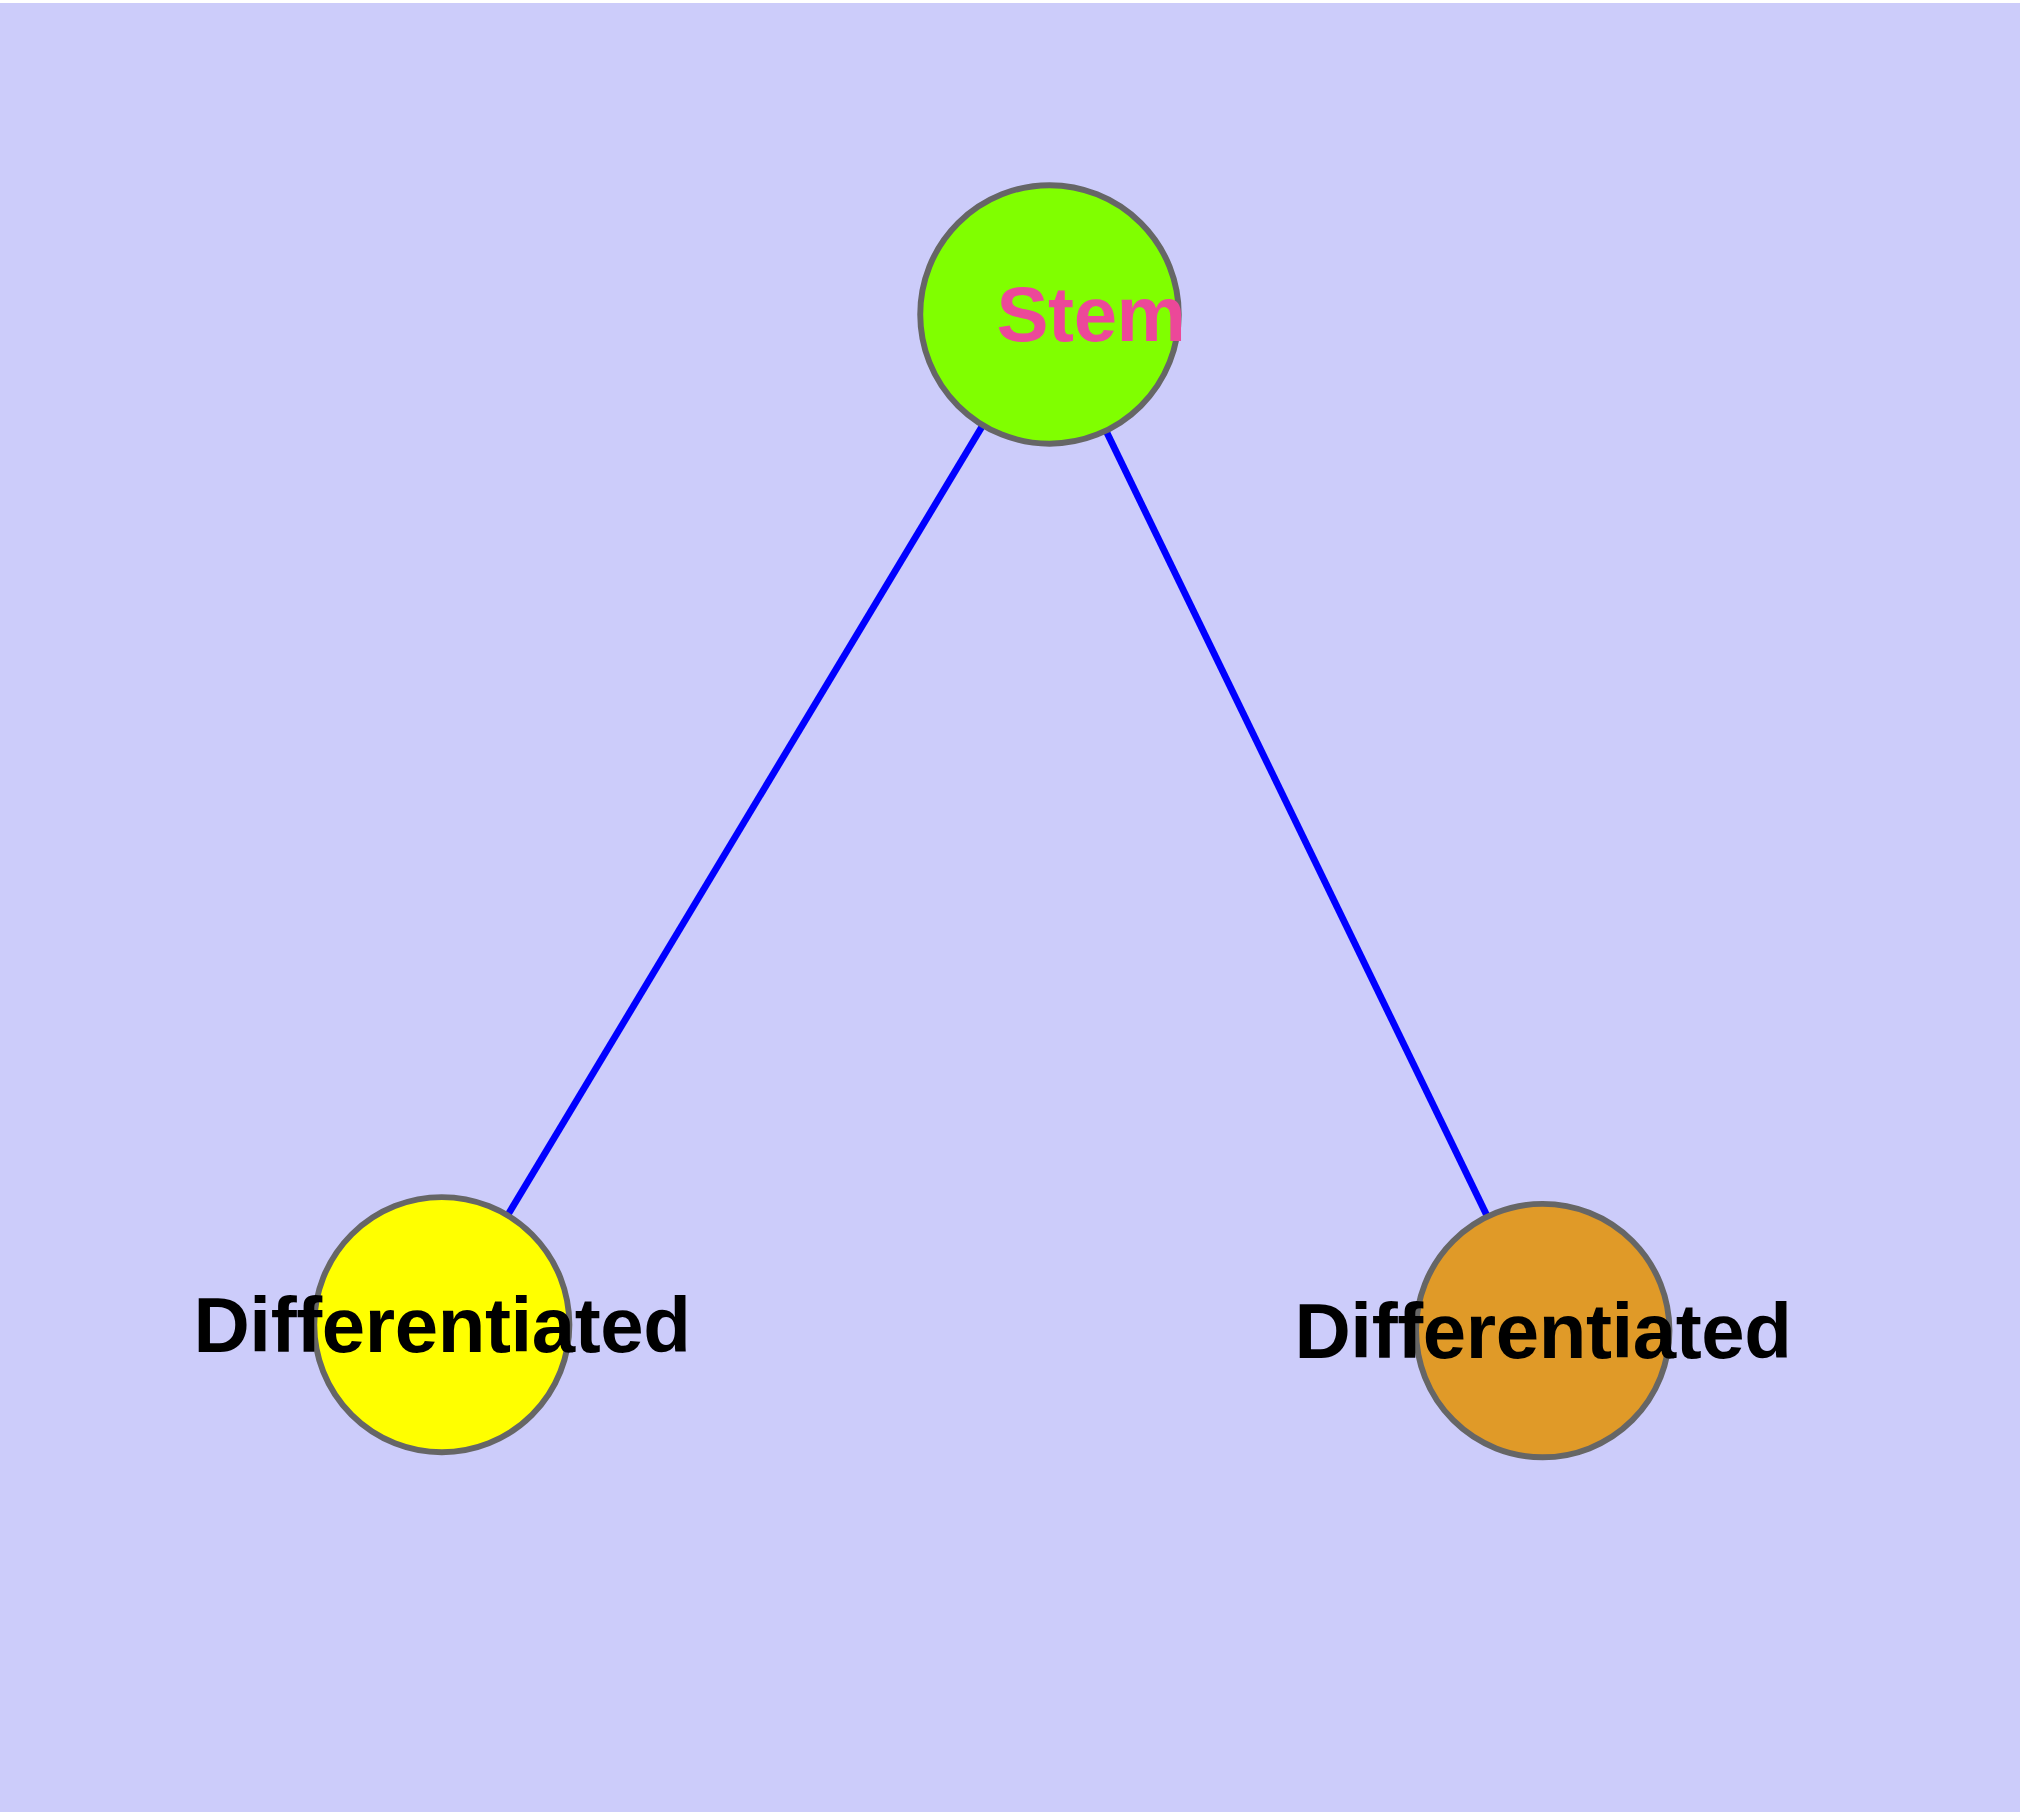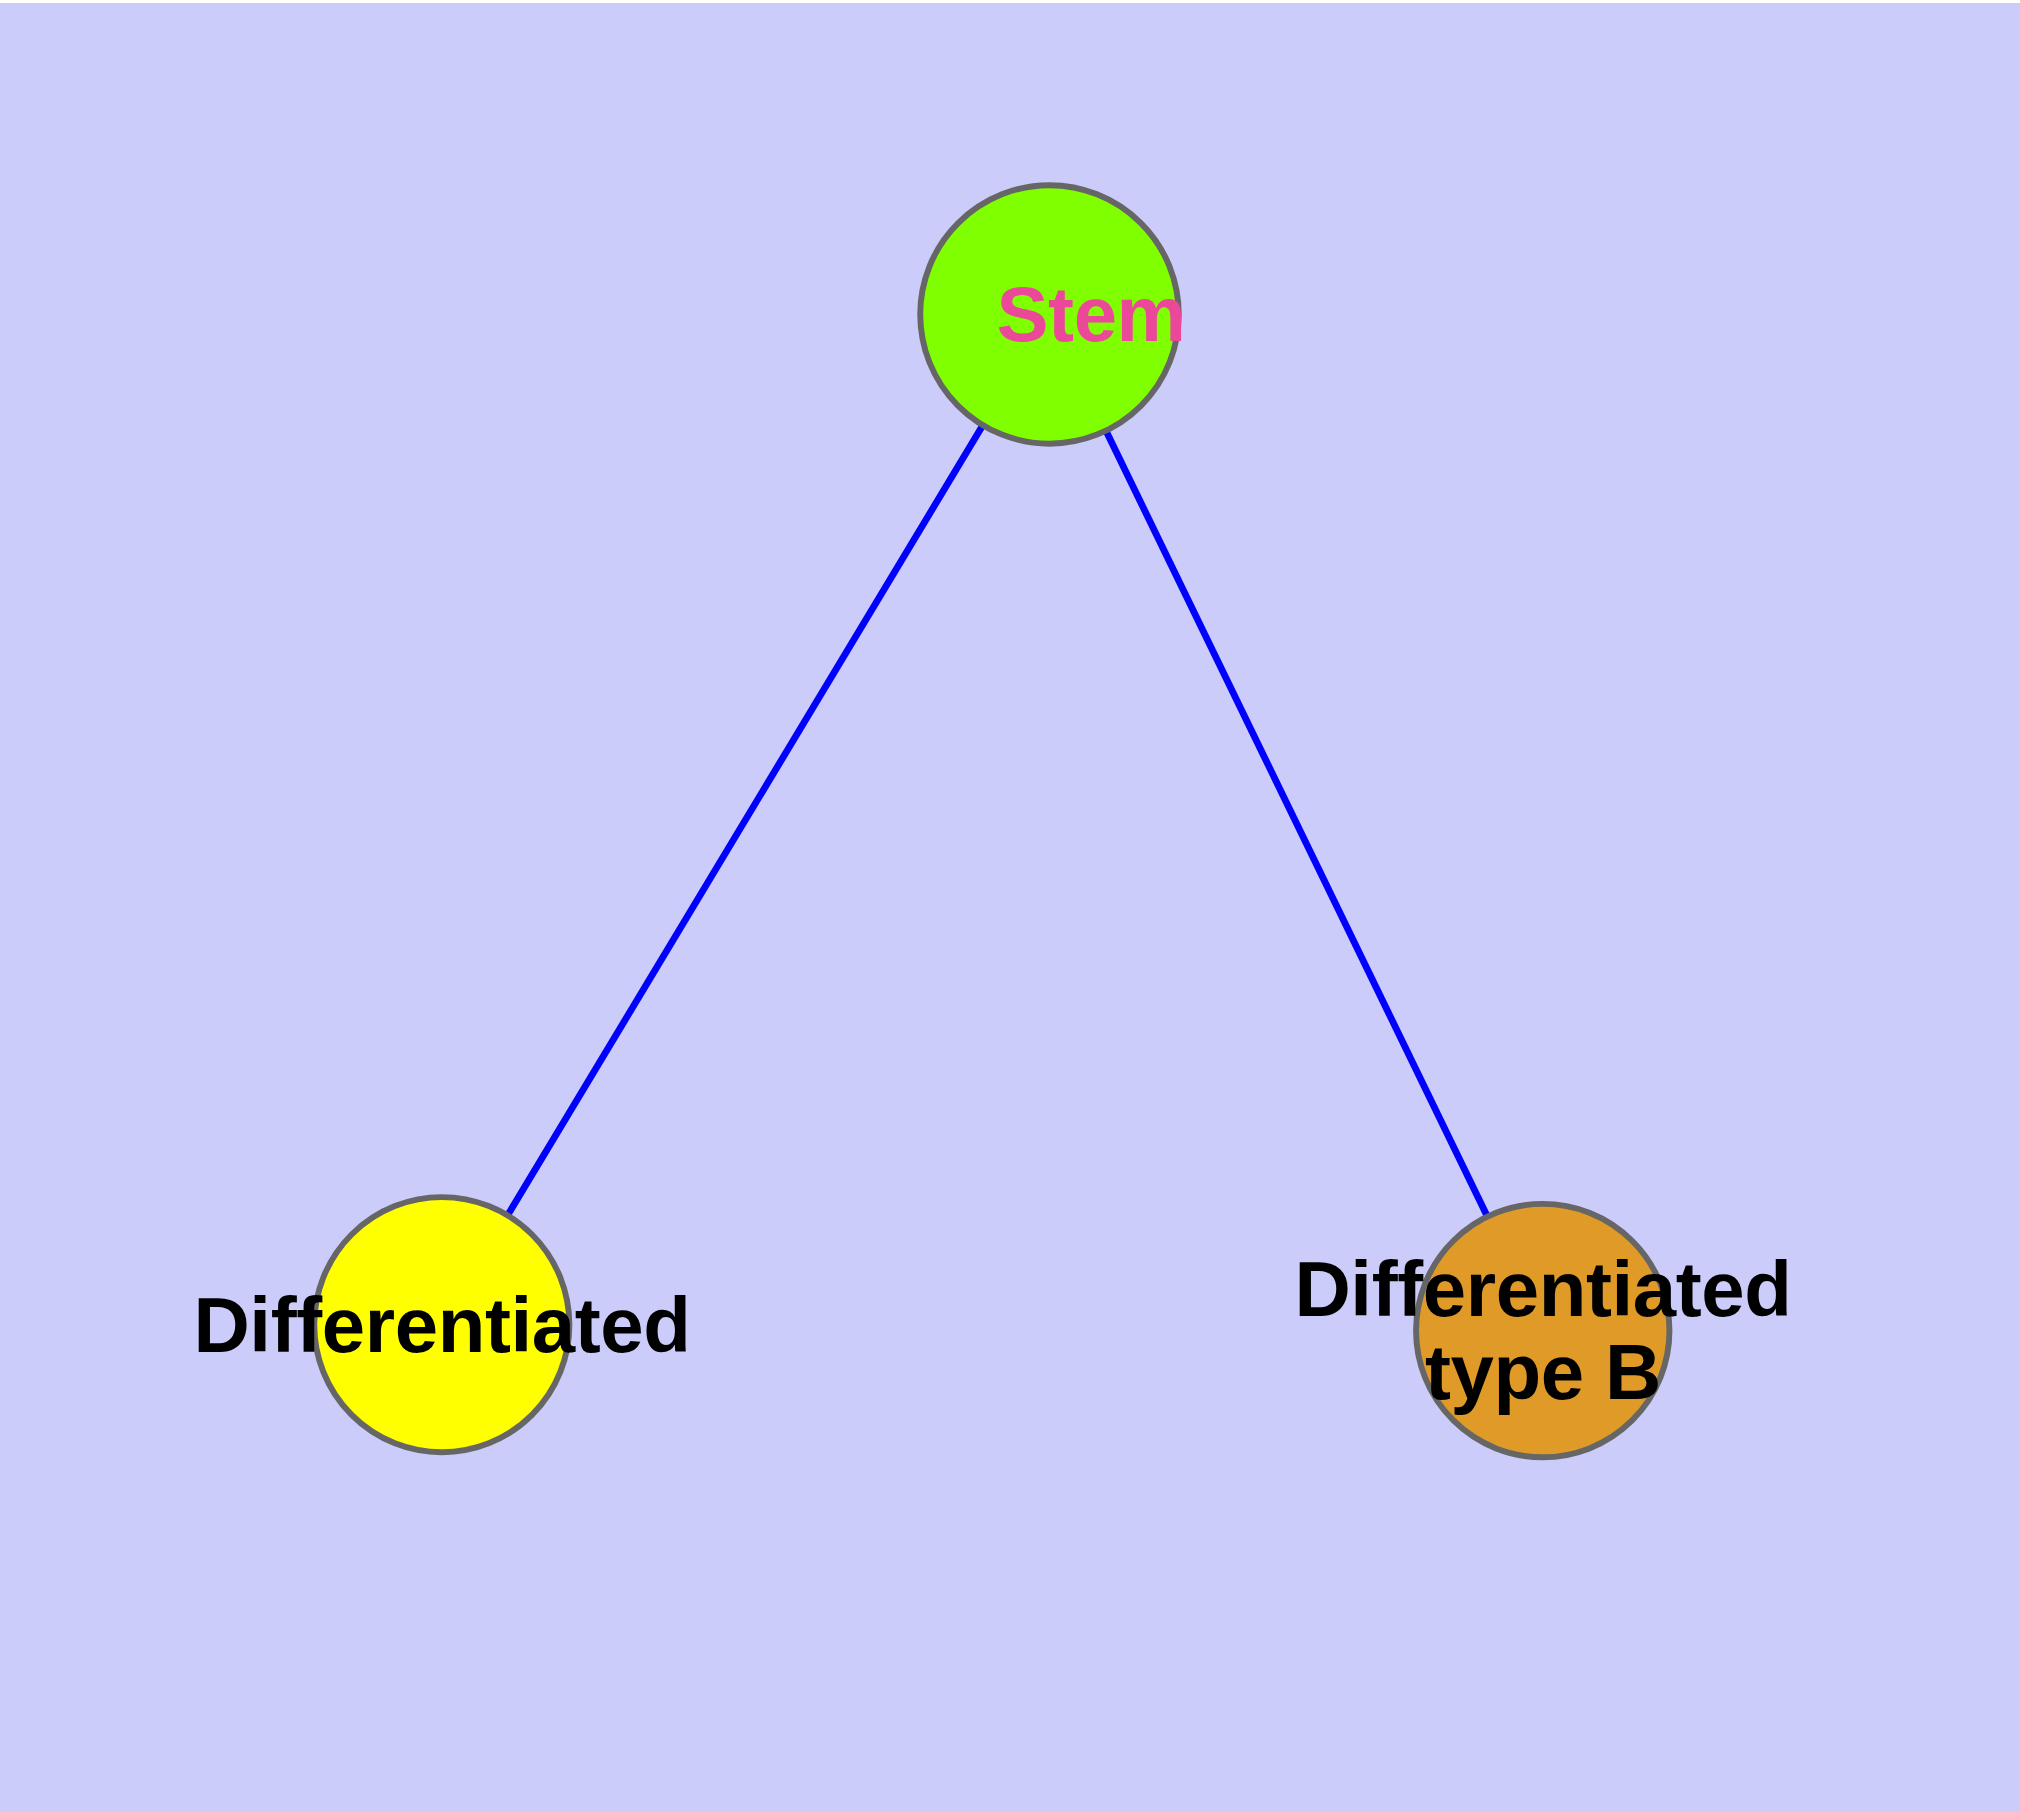--- a/index.html
+++ b/index.html
@@ -60,17 +60,17 @@
     <g id="node-layer">
         <circle cx="1238" cy="371" r="152.5" fill="#80ff00" stroke="#666666" stroke-width="7"></circle>
         <circle cx="521" cy="1563" r="150.5" fill="#ffff00" stroke="#666666" stroke-width="7"></circle>
         <circle cx="1820" cy="1570" r="149.5" fill="#e09a28" stroke="#666666" stroke-width="7"></circle>
       </g>
   </svg>
 
   <div id="label-layer">
       <div class="node-label" style="left: 1049px; top: 314px; color: #ec4899; font-size: 78px; margin-left: 42px;"><div>Stem</div></div>
       <div class="node-label" style="left: 442px; top: 1325px; color: rgb(0, 0, 0); font-size: 78px;"><div>Differentiated</div></div>
-      <div class="node-label" style="left: 1543px; top: 1331px; color: rgb(0, 0, 0); font-size: 78px;"><div>Differentiated</div><div>type B</div></div>
+      <div class="node-label" style="left: 1543px; top: 1331px; color: rgb(0, 0, 0); font-size: 78px;"><div>Differentiated</div></div>
     </div>
 
 </div>
 
 
 </body></html>

